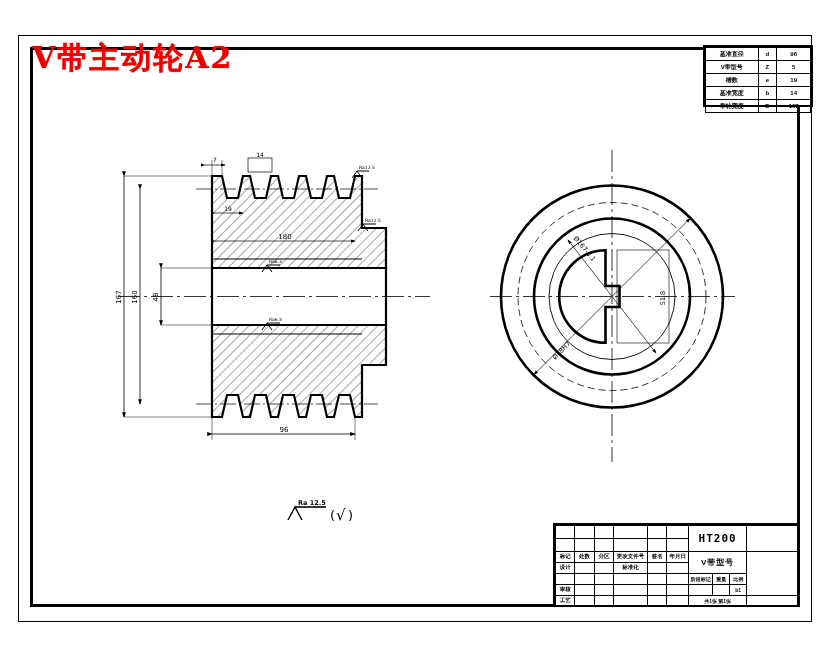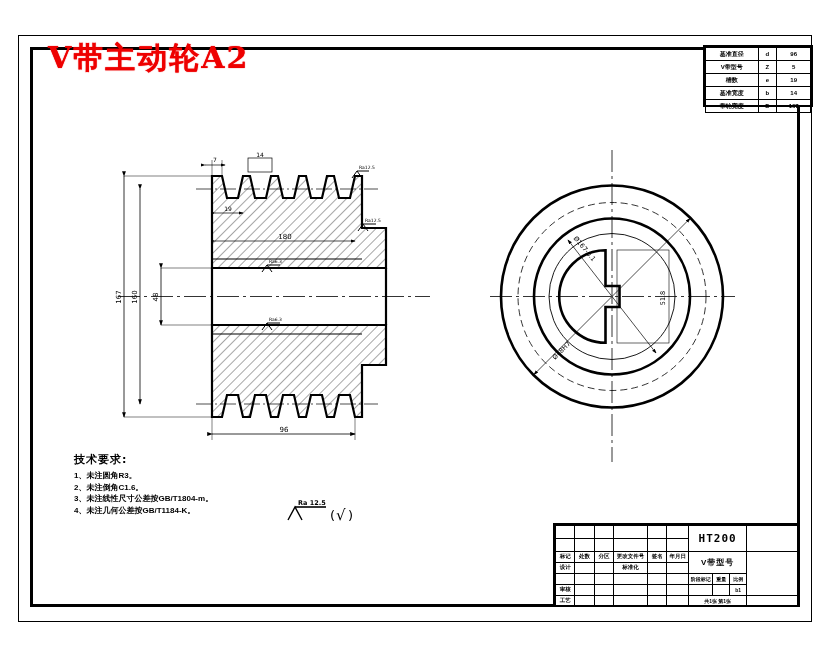--- a/index.html
+++ b/index.html
@@ -7,21 +7,21 @@
        font-family:"Liberation Sans","DejaVu Sans",sans-serif;}
   .root{position:absolute;left:0;top:0;width:830px;height:654px;background:#fff;}
 
   
   .outer-border{position:absolute;left:18px;top:35px;width:794px;height:587px;
       border:1px solid #000;box-sizing:border-box;}
   .inner-frame{position:absolute;left:30px;top:47px;width:770px;height:560px;
       border:3px solid #000;box-sizing:border-box;}
 
   
-  .red-title{position:absolute;left:48px;top:38px;color:#ee0000;
+  .red-title{position:absolute;left:32px;top:38px;color:#ee0000;
       font-family:"DejaVu Serif","Liberation Serif",serif;
       font-weight:bold;font-size:30px;letter-spacing:2px;white-space:nowrap;
       text-shadow:0 0 1px #ee0000;}
 
   
   .param-table{position:absolute;left:703px;top:45px;width:110px;height:62px;
       border:2px solid #000;box-sizing:border-box;background:#fff;}
   .param-table table{border-collapse:collapse;width:100%;height:100%;}
   .param-table td{border:1px solid #000;font-size:6px;text-align:center;
       padding:0;line-height:1;height:12px;font-weight:bold;}
@@ -227,27 +227,20 @@
       <path d="M288,520 l7,-13 l7,13" fill="none" stroke="#000" stroke-width="1.4"></path>
       <line x1="295" y1="507" x2="326" y2="507" stroke="#000" stroke-width="1.6"></line>
       <text x="298" y="505" font-size="6.5" font-family="DejaVu Sans, sans-serif" font-weight="bold">Ra 12.5</text>
 
       <text x="336" y="520" font-size="15" font-family="DejaVu Sans, sans-serif">√</text>
       <text x="330" y="520" font-size="13" font-family="DejaVu Sans, sans-serif">(</text>
       <text x="348" y="520" font-size="13" font-family="DejaVu Sans, sans-serif">)</text>
     </g>
   </svg>
 
-  <div class="tech-req">
-    <div class="hd">技术要求:</div>
-    <div class="ln">1、未注圆角R3。</div>
-    <div class="ln">2、未注倒角C1.6。</div>
-    <div class="ln">3、未注线性尺寸公差按GB/T1804-m。</div>
-    <div class="ln">4、未注几何公差按GB/T1184-K。</div>
-  </div>
 
   <div class="title-block">
     <table class="tb-tbl">
       <colgroup>
         <col style="width:8%">
           <col style="width:8%">
           <col style="width:8%">
         <col style="width:14%">
           <col style="width:8%">
           <col style="width:9%">

